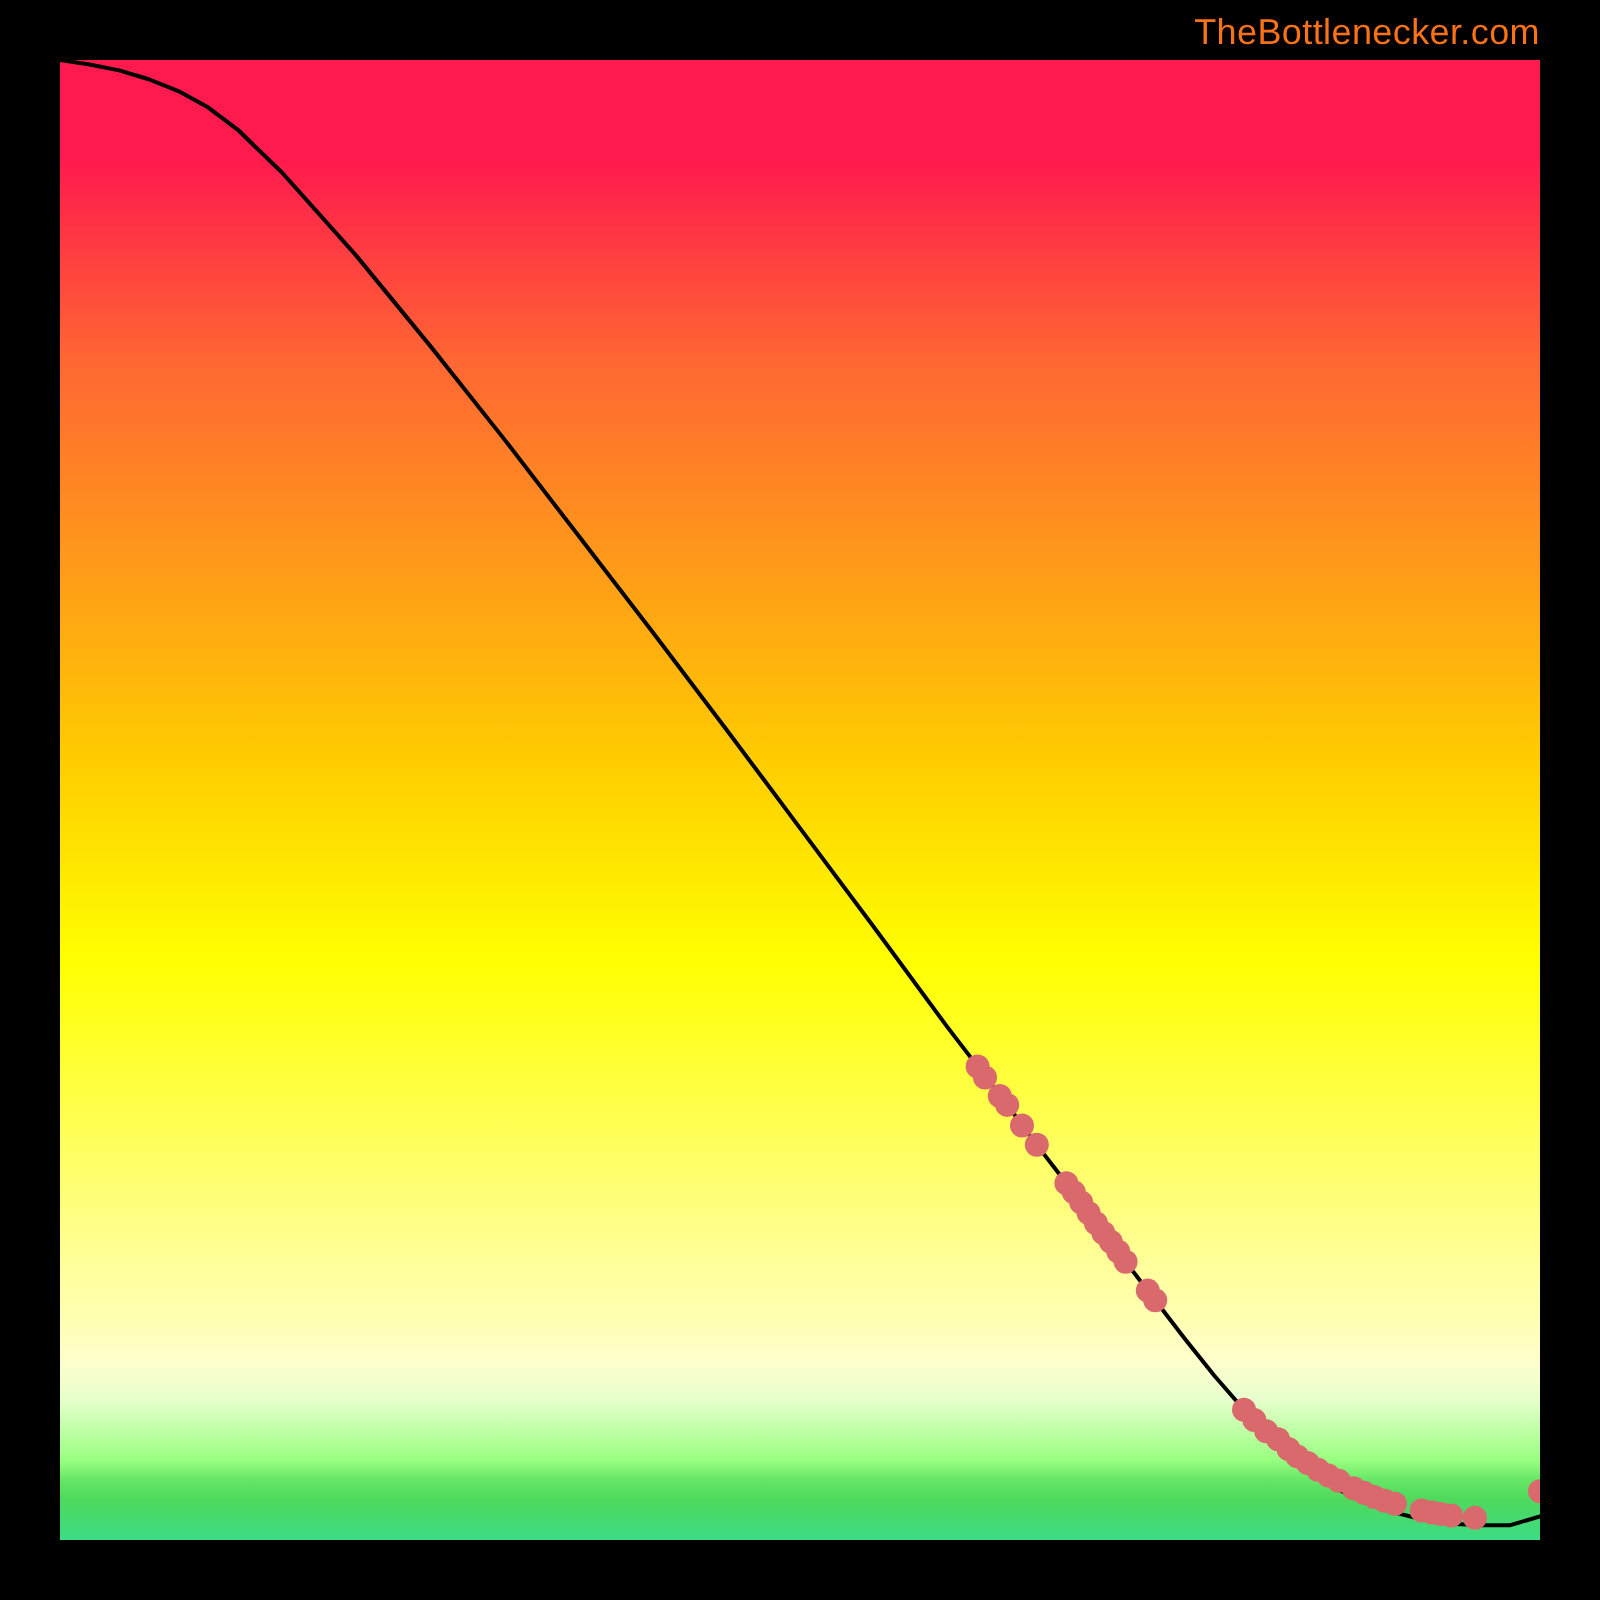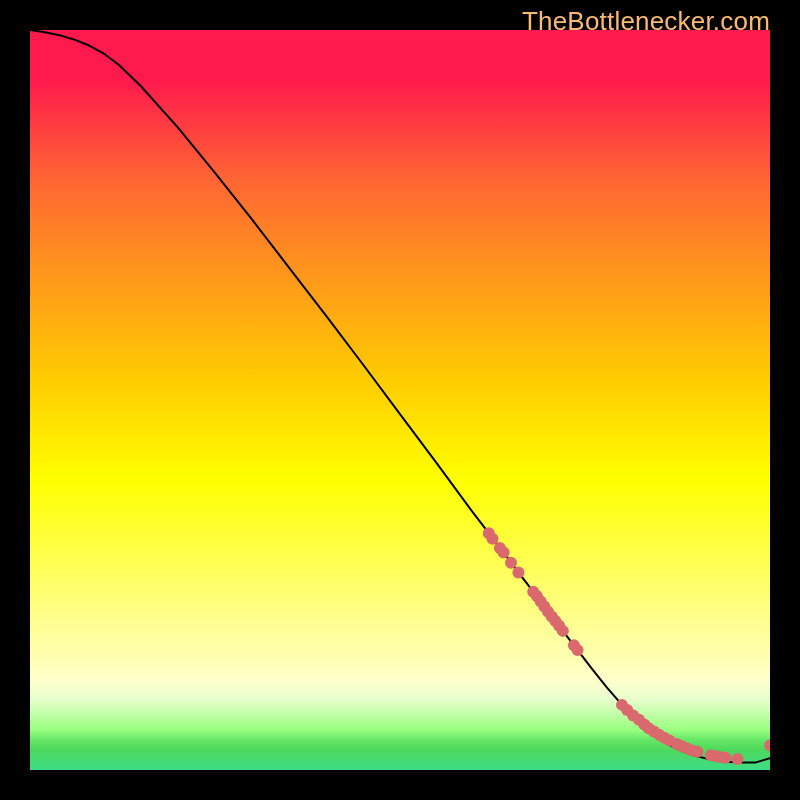--- a/index.html
+++ b/index.html
@@ -57,22 +57,22 @@
   svg.overlay {
     position: absolute;
     inset: 0;
     width: 100%;
     height: 100%;
   }
   .watermark {
     position: absolute;
     top: 6px;
     right: 30px;
-    color: #fdba74;
-    font-size: 26px;
+    color: #f97316;
+    font-size: 18px;
     letter-spacing: 0.2px;
     user-select: none;
   }
 </style>
 </head>
 <body>
 
 <div class="stage">
 
   <div class="watermark">TheBottlenecker.com</div>

